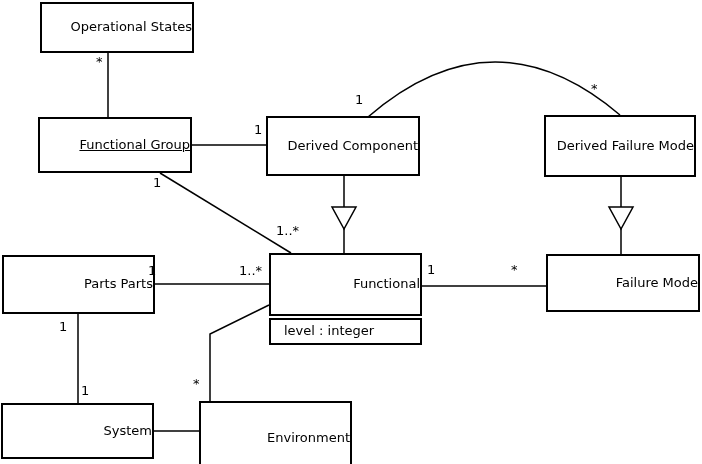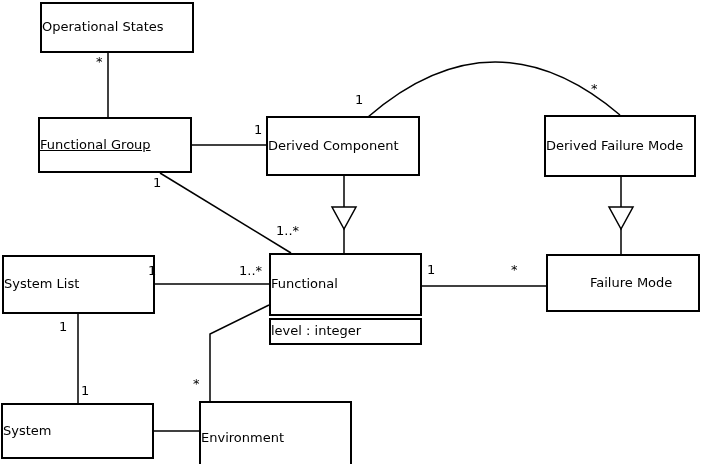--- a/index.html
+++ b/index.html
@@ -16,28 +16,29 @@
   #edge-layer {
     position: absolute; left: 0; top: 0;
   }
   .node {
     position: absolute;
     box-sizing: border-box;
     background: #ffffff;
     border: 2px solid #000000;
     display: flex;
     align-items: center;
-    justify-content: flex-start;
+    justify-content: flex-end;
     font-size: 13px;
     line-height: 1.1;
     text-align: center;
     white-space: nowrap;
   }
   .node.attr-compartment {
     justify-content: flex-start;
+    padding-left: 13px;
     text-align: left;
   }
   .mult {
     position: absolute;
     font-size: 13px;
     line-height: 14px;
     color: #000000;
     white-space: nowrap;
   }
 </style>
@@ -85,21 +86,21 @@
 
   <div class="node" style="left:266px; top:116px; width:154px; height:60px;">
     <span>Derived Component</span>
   </div>
 
   <div class="node" style="left:544px; top:115px; width:152px; height:62px;">
     <span>Derived Failure Mode</span>
   </div>
 
   <div class="node" style="left:2px;   top:255px; width:153px; height:59px;">
-    <span>System List</span>
+    <span>Parts Parts</span>
   </div>
 
   <div class="node" style="left:269px; top:253px; width:153px; height:63px;">
     <span>Functional</span>
   </div>
   <div class="node attr-compartment" style="left:269px; top:318px; width:153px; height:27px;">
     <span>level : integer</span>
   </div>
 
   <div class="node" style="left:546px; top:254px; width:154px; height:58px;padding-left:42px;">

